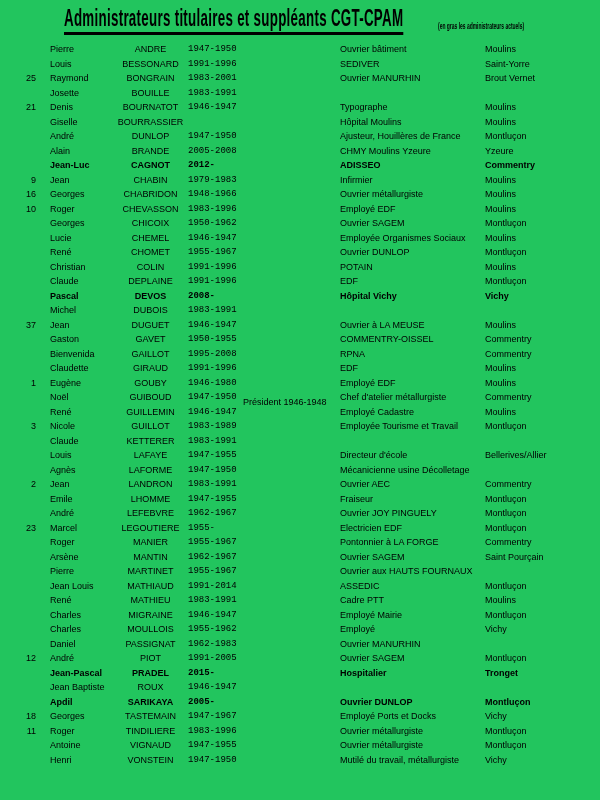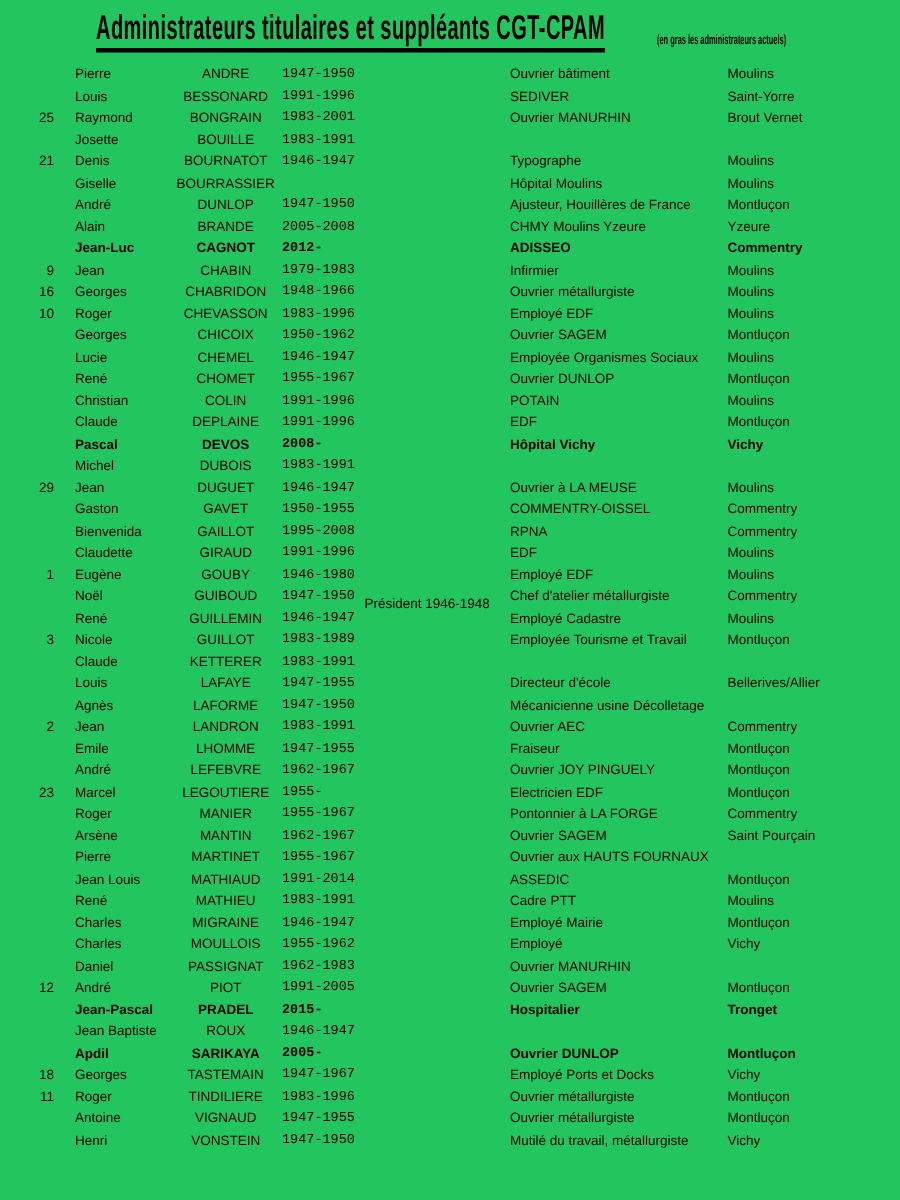--- a/index.html
+++ b/index.html
@@ -217,21 +217,21 @@
       <div class="row">
         <span class="c-num"></span>
         <span class="c-first">Michel</span>
         <span class="c-last">DUBOIS</span>
         <span class="c-years">1983-1991</span>
         <span class="c-note"></span>
         <span class="c-occupation"></span>
         <span class="c-city"></span>
       </div>
       <div class="row">
-        <span class="c-num">29</span>
+        <span class="c-num">37</span>
         <span class="c-first">Jean</span>
         <span class="c-last">DUGUET</span>
         <span class="c-years">1946-1947</span>
         <span class="c-note"></span>
         <span class="c-occupation">Ouvrier à LA MEUSE</span>
         <span class="c-city">Moulins</span>
       </div>
       <div class="row">
         <span class="c-num"></span>
         <span class="c-first">Gaston</span>

